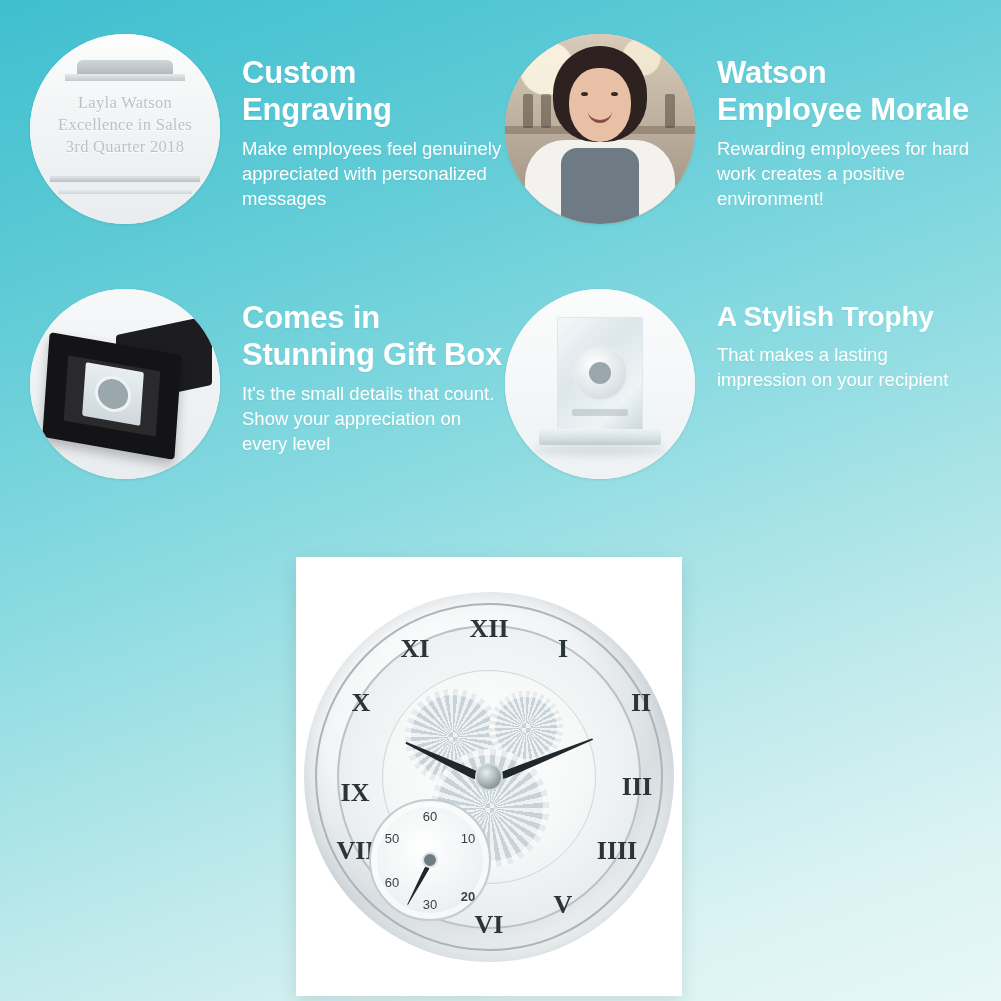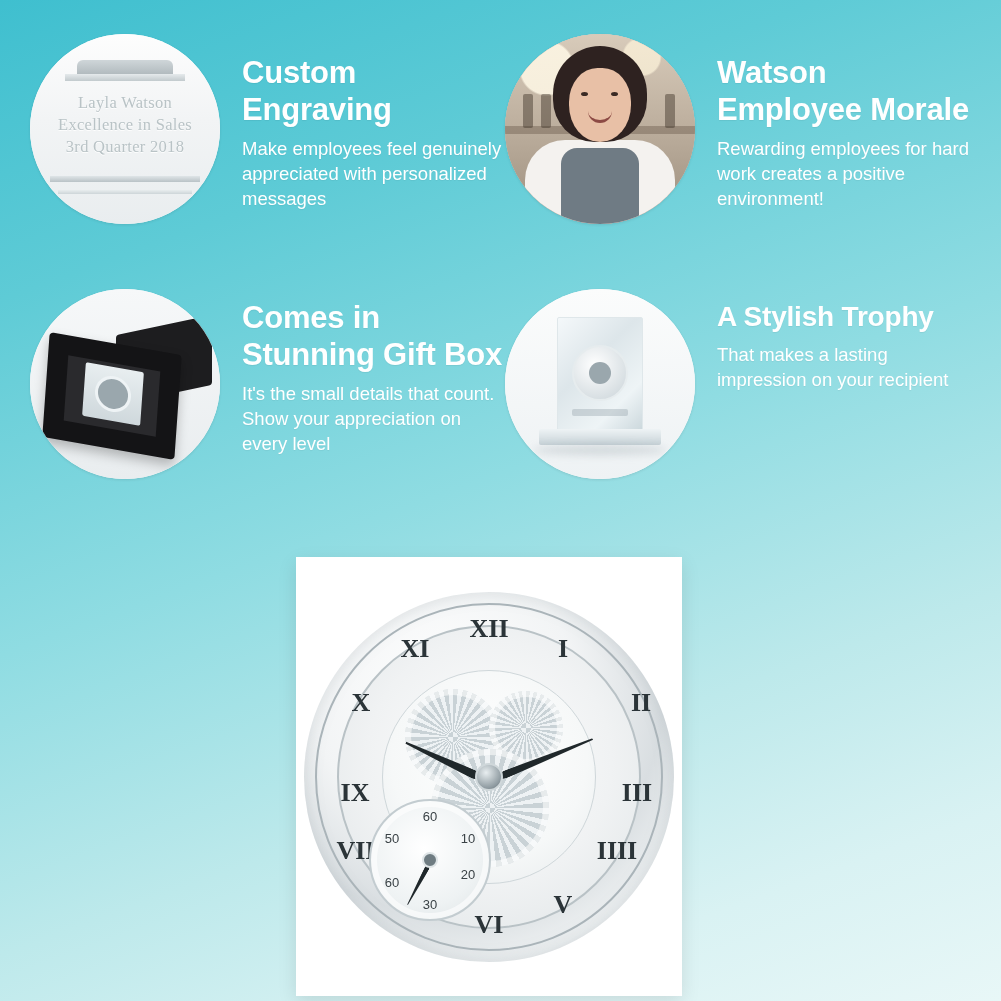--- a/index.html
+++ b/index.html
@@ -528,36 +528,36 @@
           <div class="gear g1"></div>
           <div class="gear g3"></div>
           <div class="gear g2"></div>
         </div>
       </div>
 
       <div class="numeral">
         <span style="left:0px;   top:-148px;">XII</span>
         <span style="left:74px;  top:-128px;">I</span>
         <span style="left:128px; top:-74px;margin-left:24px;">II</span>
-        <span style="left:148px; top:16px;">III</span>
+        <span style="left:148px; top:10px;">III</span>
         <span style="left:128px; top:74px;">IIII</span>
         <span style="left:74px;  top:128px;">V</span>
         <span style="left:0px;   top:148px;">VI</span>
         <span style="left:-74px; top:128px;">VII</span>
         <span style="left:-128px;top:74px;">VIII</span>
         <span style="left:-148px;top:16px;margin-left:14px;">IX</span>
         <span style="left:-128px;top:-74px;">X</span>
         <span style="left:-74px; top:-128px;">XI</span>
       </div>
 
       <div class="subdial">
         <div class="sub-num">
           <span style="left:0px;   top:-44px;">60</span>
           <span style="left:38px;  top:-22px;">10</span>
-          <span style="left:38px;  top:14px;">20</span>
+          <span style="left:38px;  top:36px;font-weight:bold;">20</span>
           <span style="left:0px;   top:44px;text-align:center;">30</span>
           <span style="left:-38px; top:22px;">60</span>
           <span style="left:-38px; top:-22px;">50</span>
         </div>
         <div class="sub-hand"></div>
         <div class="sub-hub"></div>
       </div>
 
       <div class="hand hour"></div>
       <div class="hand minute"></div>

